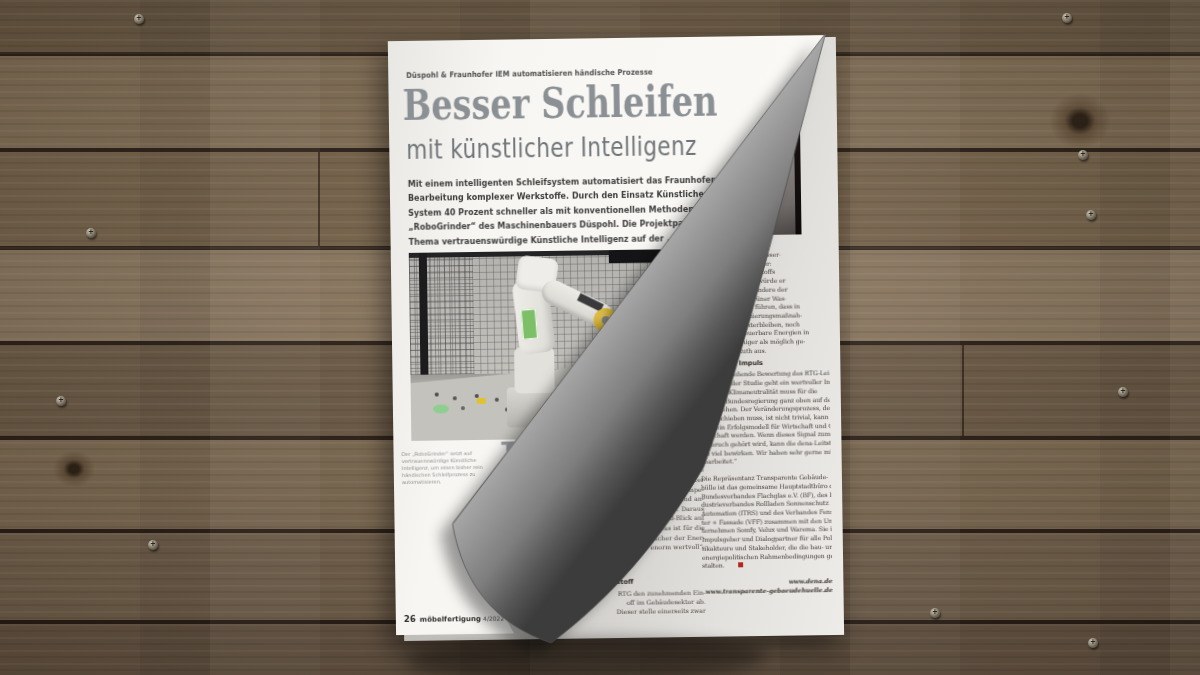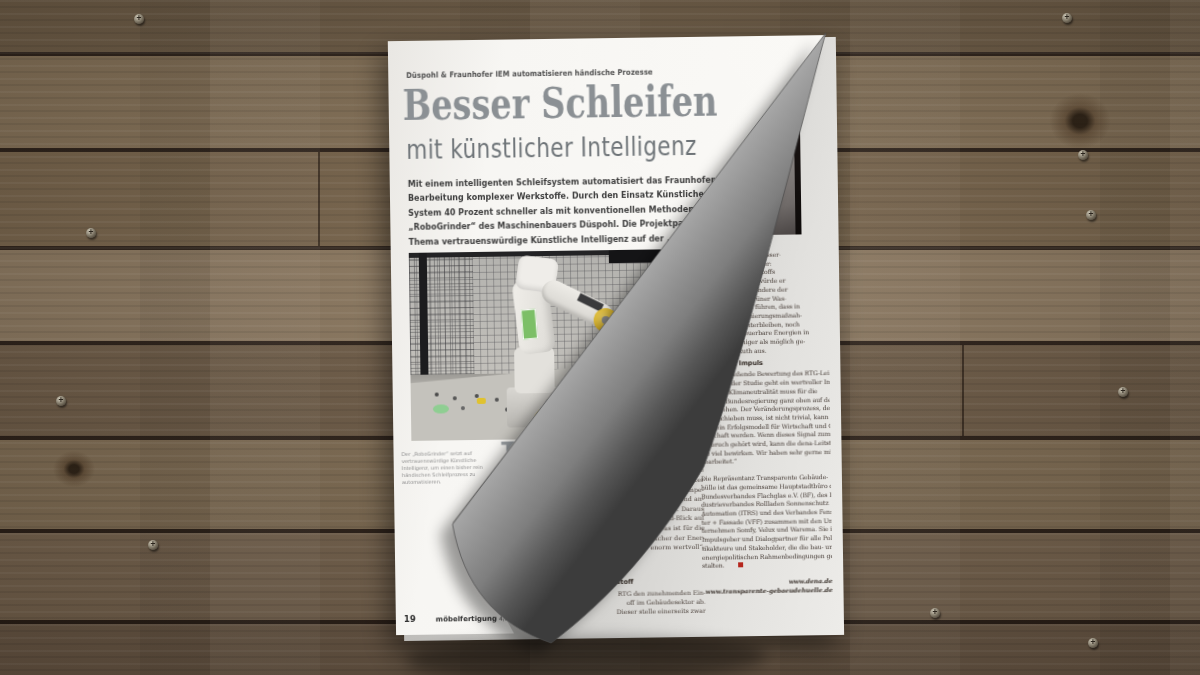--- a/index.html
+++ b/index.html
@@ -110,21 +110,21 @@
     background:radial-gradient(circle at 40% 38%,#f0d363,#e0b92a 55%,#b5901c 95%);}
   .r-wheel::after{content:"";position:absolute;left:8px;top:8px;width:8px;height:8px;border-radius:50%;background:#8f8f8d;}
   .r-label{position:absolute;left:112px;top:58px;width:13px;height:28px;background:#7cbf67;
     border:1px solid #fdfdfd;transform:rotate(-4deg);}
   .caption{position:absolute;left:8px;top:410px;font:5px/7px "DejaVu Sans",sans-serif;color:#8f8f8f;}
   .dropcap{position:absolute;left:106px;top:396px;font:bold 54px/54px "DejaVu Serif",serif;color:#9ba0a4;}
   .bodycol{position:absolute;left:108px;top:452px;font:7.6px/10.6px "DejaVu Serif",serif;
     color:#3d3d3d;letter-spacing:.25px;}
   .footer{position:absolute;left:8px;top:566px;color:#333;}
   .pagenum{font:bold 8.5px "DejaVu Sans",sans-serif;color:#2e2e2e;}
-  .magname{font:bold 7px "DejaVu Sans",sans-serif;color:#2e2e2e;margin-left:20px;}
+  .magname{font:bold 7px "DejaVu Sans",sans-serif;color:#2e2e2e;margin-left:4px;}
   .issue{font:6px "DejaVu Sans",sans-serif;color:#555;margin-left:2px;}
 
   
   .curl-svg{position:absolute;left:0;top:-8px;width:452px;height:660px;overflow:visible;}
 </style>
 </head>
 <body>
 
 <div class="stage">
 
@@ -274,21 +274,21 @@
           <div class="tline">ihn kontinuierlich im laufenden</div>
           <div class="tline">„Viele Betriebe melden bisher</div>
           <div class="tline">Künstlicher Intelligenz in ihrer Pro</div>
           <div class="tline">besondere wenn es um individue</div>
           <div class="tline">mit großem Rüstaufwand geht. Sie</div>
           <div class="tline">um die Zuverlässigkeit der Techno</div>
           <div class="tline">harren lieber auf händischen</div>
         </div>
 
       <div class="footer">
-        <span class="pagenum">19</span><span class="magname">möbelfertigung</span><span class="issue">4/2022</span>
+        <span class="pagenum">26</span><span class="magname">möbelfertigung</span><span class="issue">4/2022</span>
       </div>
     </div>
 
     <svg class="curl-svg" viewBox="0 -8 452 660">
       <defs>
         <linearGradient id="curlGrad" gradientUnits="userSpaceOnUse" x1="83" y1="92" x2="353" y2="304">
           <stop offset="0" stop-color="#8a8a8a"></stop>
           <stop offset="0.06" stop-color="#adadad"></stop>
           <stop offset="0.15" stop-color="#e8e8e8"></stop>
           <stop offset="0.25" stop-color="#f9f9f9"></stop>

